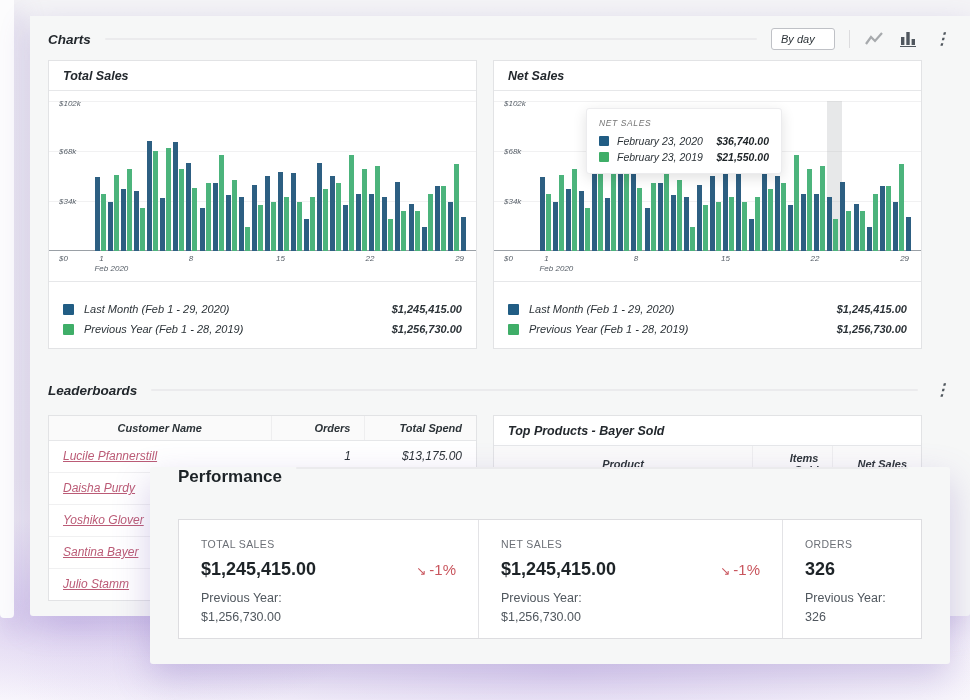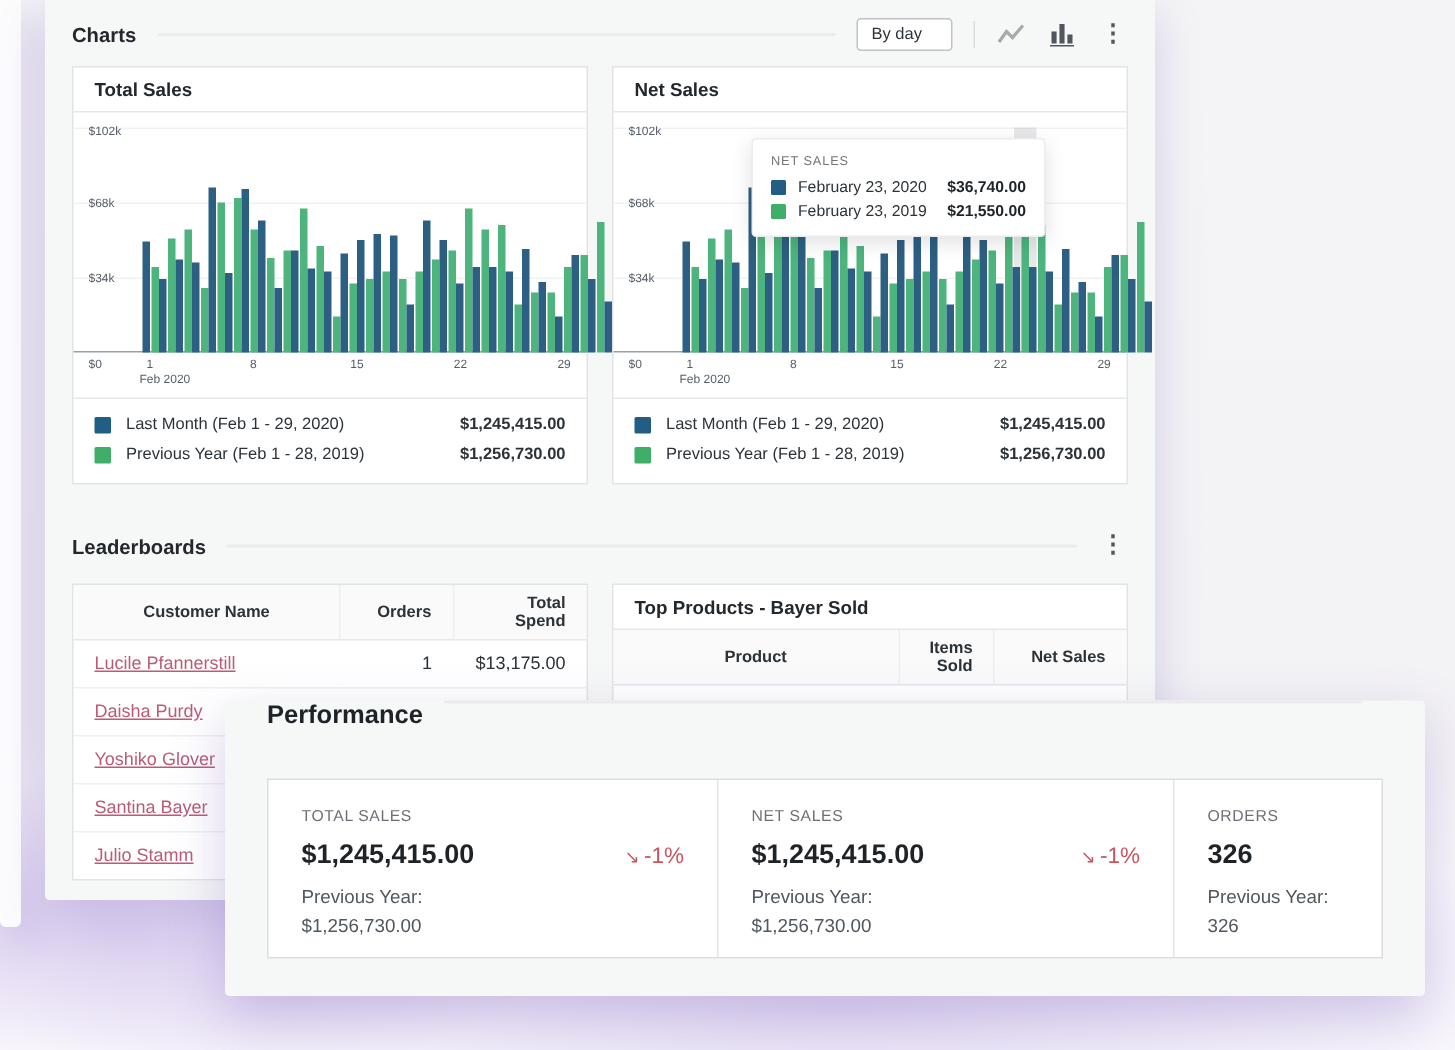--- a/index.html
+++ b/index.html
@@ -17,24 +17,25 @@
       linear-gradient(180deg,#f4f4f6 0%,#f3f2f5 68%,#faf8fc 88%,#ffffff 100%);
   }
   
   .behind-card {
     position:absolute; left:0; top:0; width:14px; height:618px;
     background:#fcfcfd; border-radius:0 0 4px 4px;
     box-shadow:6px 10px 24px rgba(126,99,190,.25);
   }
   
   .main-card {
-    position:absolute; left:30px; top:0; width:740px; height:600px;
+    position:absolute; left:30px; top:16px; width:940px; height:600px;
     background:#f6f7f7; border-radius:0 0 3px 3px;
     box-shadow:0 10px 30px rgba(126,99,190,.28);
     padding:6px 18px 0;
+    font-style:italic;
   }
   .section-header { display:flex; align-items:center; height:34px; }
   .section-title { font-size:13.5px; font-weight:bold; color:#23282d; white-space:nowrap; }
   .hline { flex:1; height:2px; background:#ebebed; margin:0 14px; border-radius:1px; }
   .controls { display:flex; align-items:center; gap:14px; }
   .select-box {
     min-width:64px; height:22px; background:#fff; border:1px solid #bfc1c6;
     border-radius:3px; font-size:11px; color:#2c3338; display:flex;
     align-items:center; padding:0 9px; cursor:pointer;
   }
@@ -61,21 +62,21 @@
   .bar-group { display:flex; align-items:flex-end; gap:1px; height:100%; }
   .bar { width:5px; }
   .bar.cur { background:#2d5f82; }
   .bar.prev { background:#4cb47c; }
   .hover-band { position:absolute; top:0; bottom:0; width:15px; background:rgba(170,173,177,.28); z-index:1; }
   .xaxis { position:relative; height:30px; }
   .zero-lab { position:absolute; left:10px; top:3px; font-size:8px; color:#555d66; }
   .xticks { position:absolute; left:46px; right:10px; top:0; bottom:0; }
   .xtick { position:absolute; top:3px; transform:translateX(-50%); font-size:8px; color:#555d66; }
   .xmonth { position:absolute; top:13px; transform:translateX(-50%); font-size:8px; color:#555d66; white-space:nowrap; }
-  .legend { border-top:1px solid #e6e7e9; padding:7px 0 9px; }
+  .legend { border-top:1px solid #e6e7e9; padding:17px 0 9px; }
   .legend-row { display:flex; align-items:center; padding:4px 14px; }
   .swatch { width:11px; height:11px; border-radius:1px; margin-right:10px; flex:none; }
   .swatch.cur { background:#215d84; }
   .swatch.prev { background:#3fae68; }
   .legend-label { font-size:11px; color:#2c3338; flex:1; }
   .legend-value { font-size:11px; font-weight:bold; color:#2c3338; }
   
   .tooltip {
     position:absolute; left:92px; top:7px; width:196px; z-index:5;
     background:#fff; border:1px solid #ececee; border-radius:3px;

